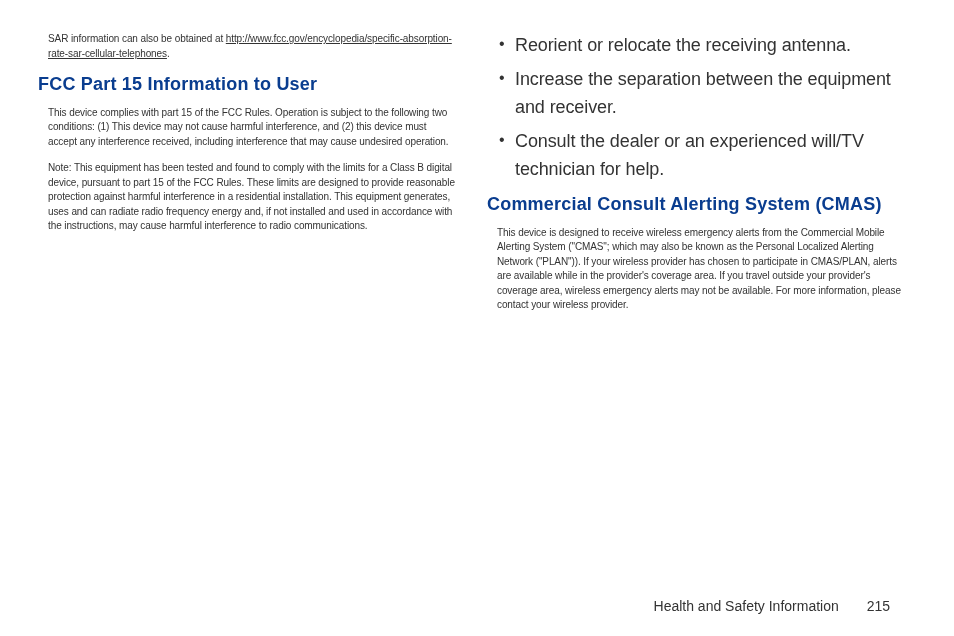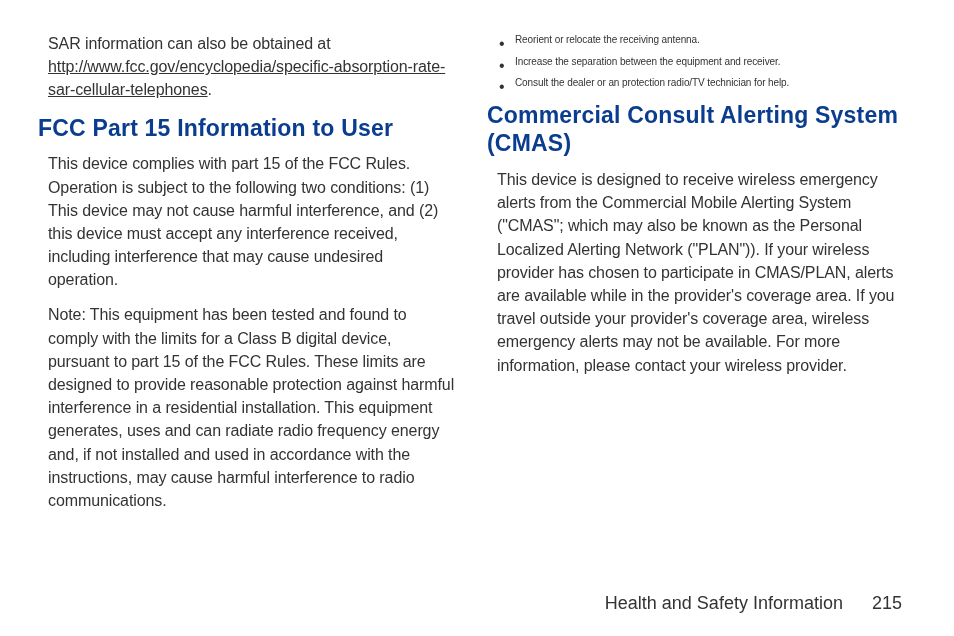--- a/index.html
+++ b/index.html
@@ -14,28 +14,28 @@
 .page {
   display: flex;
   gap: 40px;
   padding: 32px 48px 20px 48px;
 }
 .column {
   flex: 1;
   min-width: 0;
 }
 .para {
-  font-size: 16px;
+  font-size: 10px;
   line-height: 1.45;
   margin-bottom: 12px;
   font-stretch: condensed;
   letter-spacing: -0.1px;
 }
 .heading {
-  font-size: 23px;
+  font-size: 18px;
   font-weight: bold;
   color: #0a3d8f;
   margin-top: 6px;
   margin-bottom: 10px;
   line-height: 1.25;
   font-family: Arial, Helvetica, sans-serif;
   letter-spacing: 0.2px;
 }
 .col-left .heading {
   margin-left: -10px;
@@ -44,38 +44,38 @@
   text-decoration: underline;
   color: #333;
 }
 ul {
   list-style: none;
   margin-bottom: 10px;
 }
 ul li {
   position: relative;
   padding-left: 18px;
-  font-size: 10px;
+  font-size: 18px;
   line-height: 1.55;
   margin-bottom: 6px;
   font-stretch: condensed;
   letter-spacing: -0.1px;
 }
 ul li::before {
   content: "•";
   position: absolute;
   left: 2px;
   top: 0;
   font-size: 16px;
 }
 .footer {
   position: absolute;
   bottom: 22px;
-  right: 52px;
-  font-size: 18px;
+  right: 64px;
+  font-size: 14px;
   color: #333;
   padding-left: 32px;
 }
 .footer .pn {
   margin-left: 24px;
 }
 </style>
 </head>
 <body>
 
@@ -86,21 +86,21 @@
     </p>
     <h2 class="heading">FCC Part 15 Information to User</h2>
     <p class="para">This device complies with part 15 of the FCC Rules. Operation is subject to the following two conditions: (1) This device may not cause harmful interference, and (2) this device must accept any interference received, including interference that may cause undesired operation.</p>
     <p class="para">Note: This equipment has been tested and found to comply with the limits for a Class B digital device, pursuant to part 15 of the FCC Rules. These limits are designed to provide reasonable protection against harmful interference in a residential installation. This equipment generates, uses and can radiate radio frequency energy and, if not installed and used in accordance with the instructions, may cause harmful interference to radio communications.</p>
   </div>
 
   <div class="column col-right">
     <ul>
       <li>Reorient or relocate the receiving antenna.</li>
       <li>Increase the separation between the equipment and receiver.</li>
-      <li>Consult the dealer or an protection radio/TV technician for help.</li>
+      <li>Consult the dealer or an experienced will/TV technician for help.</li>
     </ul>
     <h2 class="heading" style="margin-left:-10px;">Commercial Consult Alerting System (CMAS)</h2>
     <p class="para">This device is designed to receive wireless emergency alerts from the Commercial Mobile Alerting System ("CMAS"; which may also be known as the Personal Localized Alerting Network ("PLAN")). If your wireless provider has chosen to participate in CMAS/PLAN, alerts are available while in the provider's coverage area. If you travel outside your provider's coverage area, wireless emergency alerts may not be available. For more information, please contact your wireless provider.</p>
   </div>
 </div>
 
 <div class="footer">
   <span>Health and Safety Information</span>
   <span class="pn">215</span>
 </div>

